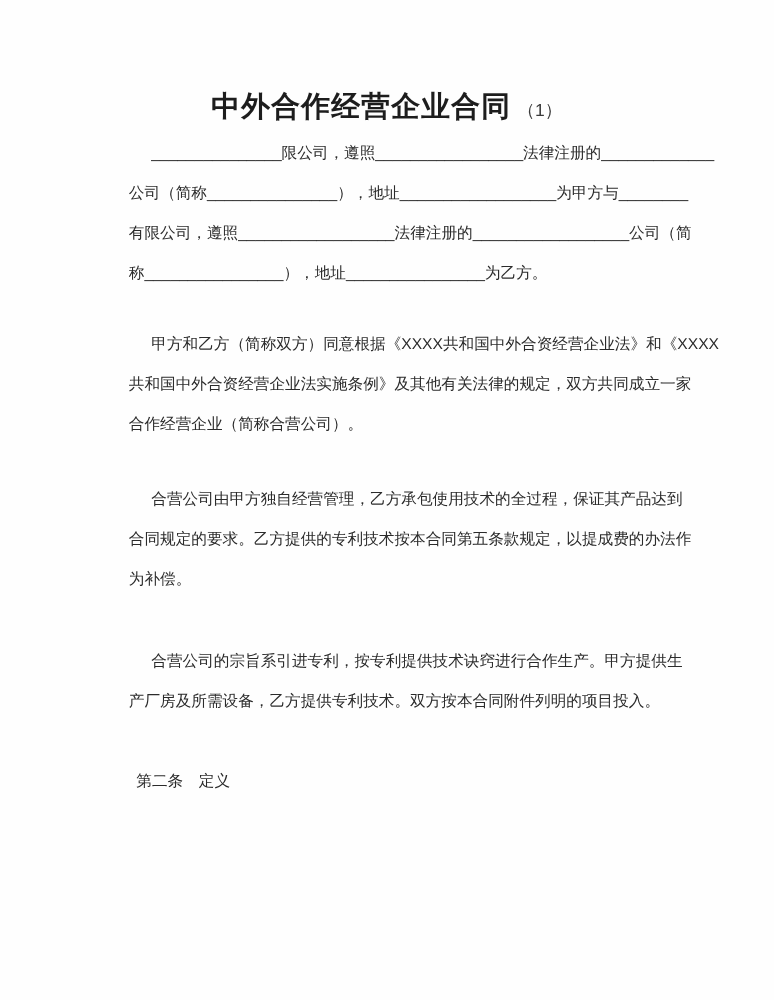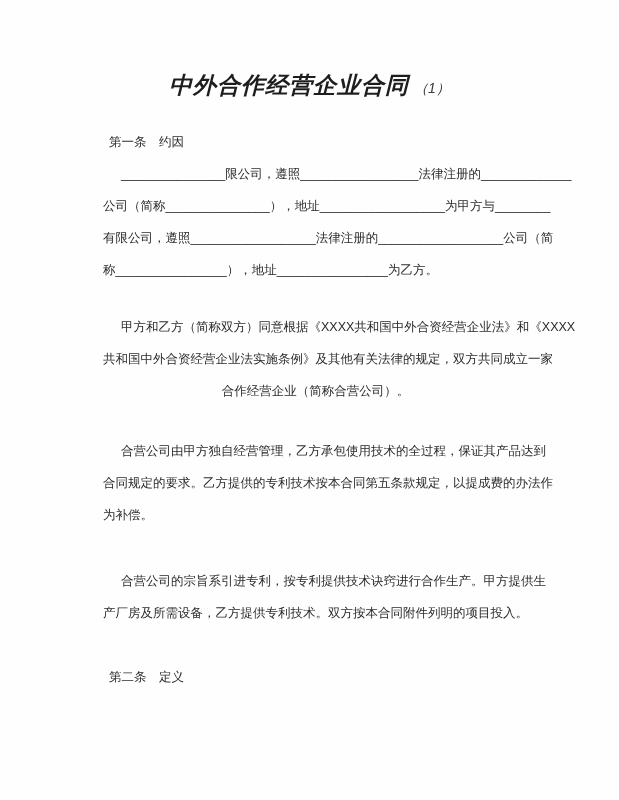--- a/index.html
+++ b/index.html
@@ -14,21 +14,20 @@
     background: #fefefe;
     overflow: hidden;
     font-family: "Liberation Sans", sans-serif;
     color: #262626;
   }
   .title-row {
     margin-top: 68px;
     text-align: center;
     line-height: 34px;
     white-space: nowrap;
-    font-style: italic;
   }
   .title-main {
     font-size: 23px;
     font-weight: bold;
     letter-spacing: 1px;
     color: #1d1d1d;
   }
   .title-num {
     font-size: 14px;
     font-weight: normal;
@@ -47,36 +46,35 @@
     white-space: pre;
   }
   .heading-1 { margin-top: 21px; }
   .heading-2 { margin-top: 32px; }
   .para {
     white-space: pre;       
     text-indent: 18px;      
     margin-left: 12px;
   }
   .para-1 { margin-top: 0; }
-  .para-2 { margin-top: 25px; text-align: center; }
+  .para-2 { margin-top: 25px; }
   .para-3 { margin-top: 34px; }
   .para-4 { margin-top: 28px; }
 </style>
 </head>
 <body>
 
 <div class="page">
 
   <div class="title-row">
     <span class="title-main">中外合作经营企业合同</span><span class="title-num">（1）</span>
   </div>
 
   <div class="content">
 
-    <div class="heading heading-1">第一条　约因</div>
 
     <div class="para para-1">_______________限公司，遵照_________________法律注册的_____________
 公司（简称_______________），地址__________________为甲方与________
 有限公司，遵照__________________法律注册的__________________公司（简
 称________________），地址________________为乙方。</div>
 
     <div class="para para-2">甲方和乙方（简称双方）同意根据《XXXX共和国中外合资经营企业法》和《XXXX
 共和国中外合资经营企业法实施条例》及其他有关法律的规定，双方共同成立一家
 合作经营企业（简称合营公司）。</div>
 

